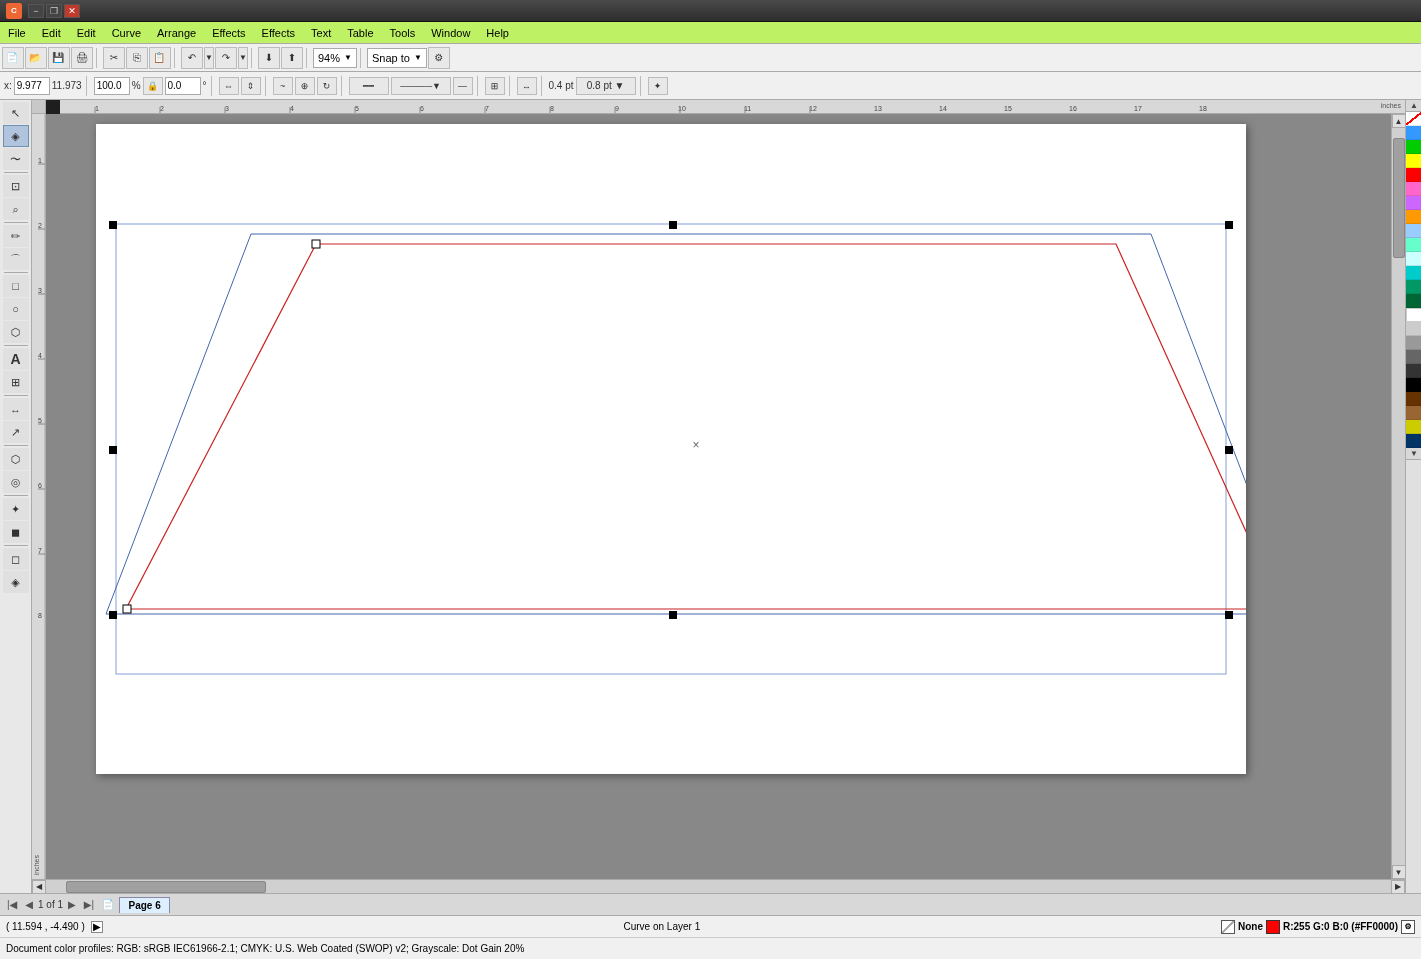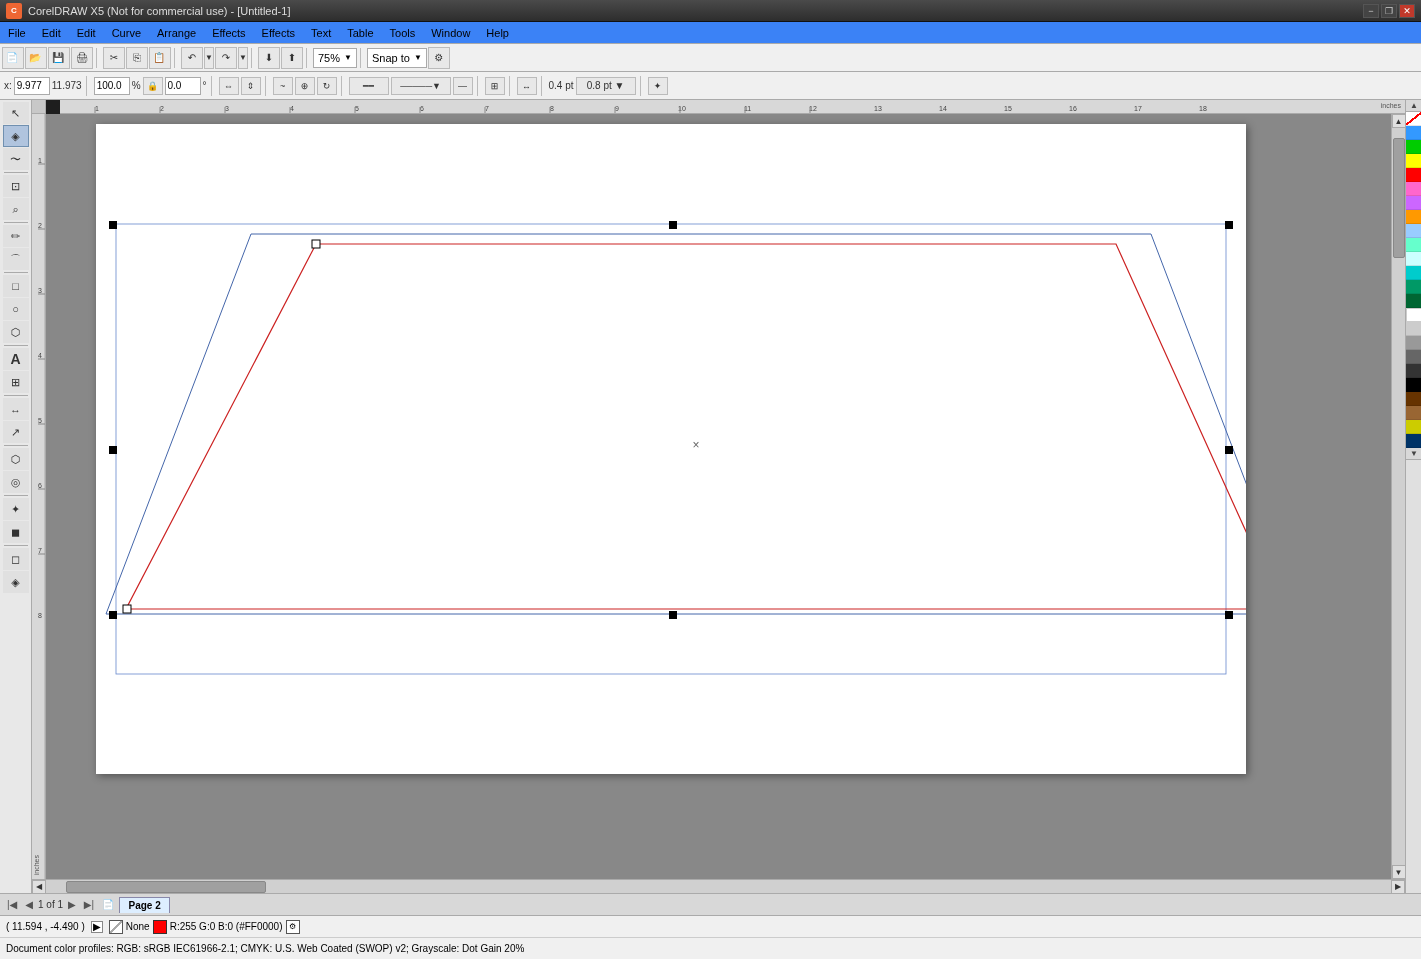--- a/index.html
+++ b/index.html
@@ -16,21 +16,21 @@
     }
     #title-bar .logo { width: 16px; height: 16px; margin-right: 6px; background: #e63; border-radius: 2px; flex-shrink: 0; display: flex; align-items: center; justify-content: center; font-size: 8px; font-weight: bold; color: #fff; }
     #title-bar .title { flex: 1; font-size: 11px; color: #ddd; }
     #title-bar .win-btns { display: flex; gap: 2px; }
     #title-bar .win-btn { width: 16px; height: 14px; display: flex; align-items: center; justify-content: center; font-size: 9px; color: #ccc; border: 1px solid #555; background: #444; cursor: pointer; }
     #title-bar .win-btn.close { background: #c0392b; color: #fff; }
 
     
     #menu-bar {
       height: 22px;
-      background: #3b82f6;
+      background: #bef264;
       display: flex;
       align-items: center;
       border-bottom: 1px solid #aaa;
     }
     .menu-item {
       padding: 2px 8px;
       color: #000;
       font-size: 11px;
       cursor: pointer;
       height: 100%;
@@ -318,21 +318,20 @@
       border-right: 1px solid #aaa;
       border-bottom: 1px solid #aaa;
       flex-shrink: 0;
     }
   </style>
 </head>
 <body>
 
 <div id="title-bar">
   <div class="logo">C</div>
-  <span class="title">CorelDRAW X5 (Not for commercial use) - [Untitled-1]</span>
   <div class="win-btns">
     <div class="win-btn">−</div>
     <div class="win-btn">❐</div>
     <div class="win-btn close">✕</div>
   </div>
 </div>
 
 <div id="menu-bar">
     <div class="menu-item">File</div>
     <div class="menu-item">Edit</div>
@@ -361,21 +360,21 @@
   <div class="tb-sep"></div>
   <div class="tb-btn">↶</div>
   <div class="tb-btn" style="width:10px;font-size:8px;">▼</div>
   <div class="tb-btn">↷</div>
   <div class="tb-btn" style="width:10px;font-size:8px;">▼</div>
   <div class="tb-sep"></div>
   <div class="tb-btn">⬇</div>
   <div class="tb-btn">⬆</div>
   <div class="tb-sep"></div>
   <div class="tb-dropdown">
-    <span>75%</span>
+    <span>94%</span>
     <span style="margin-left:4px;font-size:8px;">▼</span>
   </div>
   <div class="tb-sep"></div>
   <div class="tb-dropdown">
     <span>Snap to</span>
     <span style="margin-left:4px;font-size:8px;">▼</span>
   </div>
   <div class="tb-btn">⚙</div>
 </div>
 
@@ -606,27 +605,28 @@
 
 </div>
 
 <div id="page-tabs-bar" style="height:22px;background:#d8d8d8;border-top:1px solid #aaa;display:flex;align-items:center;padding:0 4px;gap:2px;">
   <div class="page-nav">|◀</div>
   <div class="page-nav">◀</div>
   <span style="font-size:10px;color:#333;">1 of 1</span>
   <div class="page-nav">▶</div>
   <div class="page-nav">▶|</div>
   <div class="page-nav" style="font-size:10px;">📄</div>
-  <div class="page-tab active">Page 2</div>
+  <div class="page-tab active">Page 6</div>
 </div>
 
 <div id="status-bar" style="height:22px;background:#f0f0f0;border-top:1px solid #aaa;display:flex;align-items:center;padding:0 6px;font-size:10px;color:#000;gap:6px;">
   <span>( 11.594 , -4.490 )</span>
   <div style="width:12px;height:12px;border:1px solid #888;background:#fff;display:flex;align-items:center;justify-content:center;">▶</div>
-  <div style="display:flex;align-items:center;gap:3px;">
+  <span style="flex:1;text-align:center;">Curve on Layer 1</span>
+  <div style="display:flex;align-items:center;gap:3px;font-weight:bold;">
     <div style="width:14px;height:14px;background:#fff;border:1px solid #555;position:relative;">
       <div style="position:absolute;top:0;left:0;right:0;bottom:0;background:linear-gradient(to bottom right,#fff 45%,#aaa 45%,#aaa 55%,#fff 55%);"></div>
     </div>
     <span>None</span>
     <div style="width:14px;height:14px;background:#ff0000;border:1px solid #333;"></div>
     <span>R:255 G:0 B:0 (#FF0000)</span>
     <div style="width:14px;height:14px;background:#fff;border:1px solid #555;display:flex;align-items:center;justify-content:center;font-size:8px;">⚙</div>
   </div>
 </div>
 

